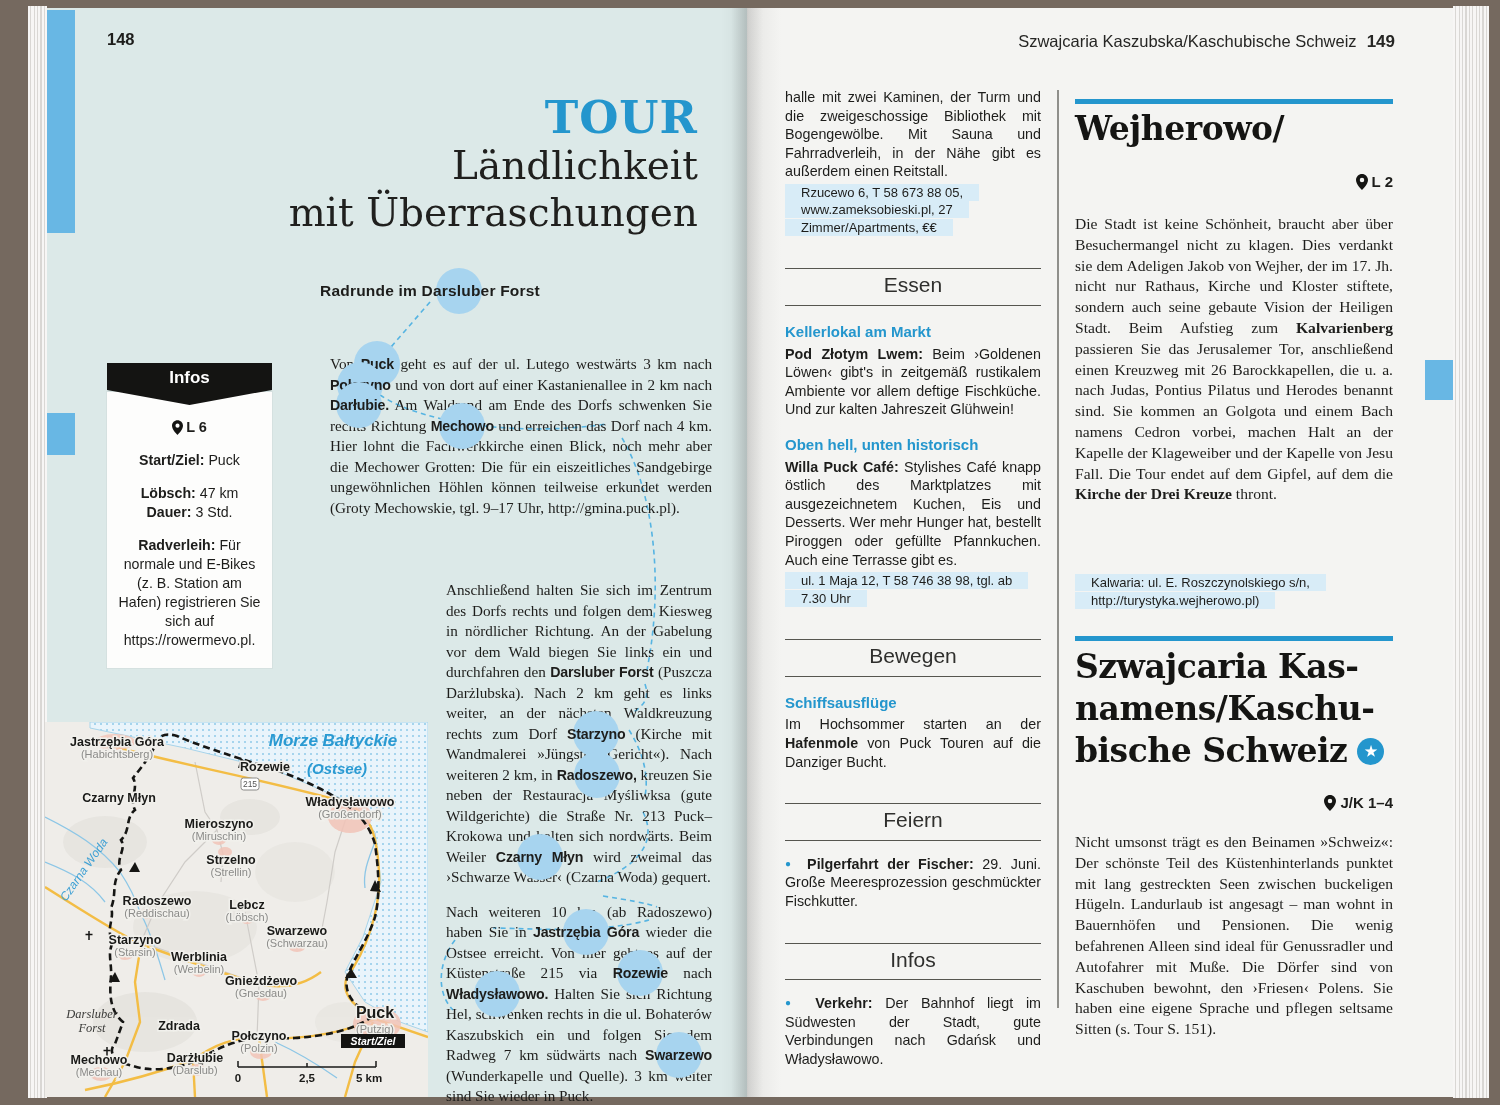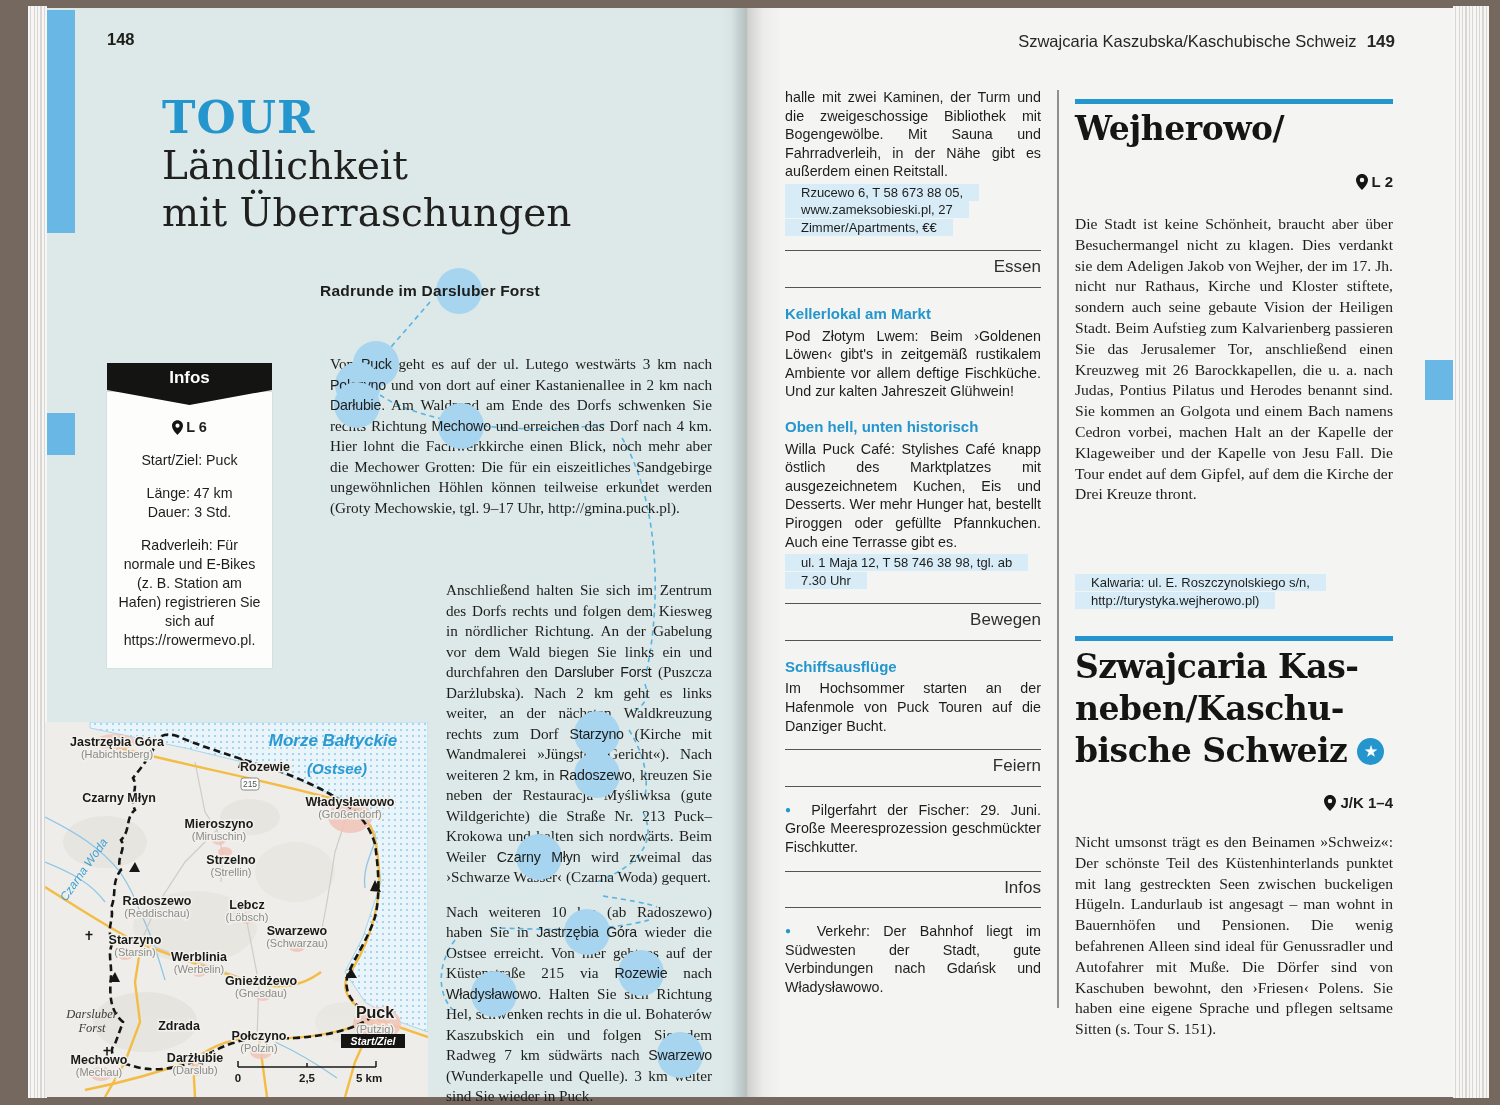--- a/index.html
+++ b/index.html
@@ -23,39 +23,39 @@
     background:linear-gradient(90deg,rgba(40,40,40,0) 0,rgba(40,40,40,.16) 48%,rgba(40,40,40,.10) 55%,rgba(40,40,40,0) 100%)}
 
   
   .tab{position:absolute;background:var(--tab)}
   .tab-l1{left:0;top:2px;width:28px;height:223px}
   .tab-l2{left:0;top:405px;width:28px;height:42px}
   .tab-r1{right:0;top:352px;width:28px;height:40px}
 
   
   .pagenum-left{position:absolute;left:60px;top:22px;font-weight:bold;font-size:16.5px}
-  .tour-head{position:absolute;left:115px;top:86px;width:536px;text-align:left}
+  .tour-head{position:absolute;left:115px;top:86px;width:536px;text-align:right}
   .kicker{font-family:"DejaVu Serif",serif;font-weight:bold;font-size:45px;line-height:48px;color:var(--accent);letter-spacing:1px}
   .big-title{font-family:"DejaVu Serif",serif;font-size:39px;line-height:47px;color:#20201e}
   .subtitle{position:absolute;left:115px;top:274px;width:536px;text-align:center;font-weight:bold;font-size:15.5px;letter-spacing:.2px;z-index:2}
 
   .infobox{position:absolute;left:60px;top:355px;width:165px;z-index:2}
   .infobox-banner{position:relative;z-index:2;height:42px;background:#141412;color:#fff;text-align:center;
     font-weight:bold;font-size:17px;line-height:30px;clip-path:polygon(0 0,100% 0,100% 64%,50% 100%,0 64%)}
   .infobox-body{background:#fdfdfc;margin-top:-13px;padding:26px 10px 18px;text-align:center;font-size:14.2px;line-height:19px;box-shadow:0 0 0 1px rgba(0,0,0,.03)}
   .infobox-body .row{margin-bottom:14px}
   .infobox-body .row:last-child{margin-bottom:0}
   .grid-ref{font-weight:bold;font-size:14.5px;display:inline-flex;align-items:center;gap:3px}
 
   .body-serif{font-family:"Liberation Serif",serif;font-size:15.2px;line-height:20.5px;text-align:justify;color:var(--ink)}
   .p1{position:absolute;left:283px;top:346px;width:382px;z-index:2}
   .text-flow{position:absolute;left:283px;top:572px;width:382px;z-index:2}
   .map-spacer{float:left;width:116px;height:500px;margin-top:138px}
   .para-gap{margin-top:14px}
-  .sb{font-weight:normal}
+  .sb{font-weight:bold}
   .ss{font-family:"Liberation Sans",sans-serif;font-size:14.2px;letter-spacing:-.2px}
   .circled{position:relative;z-index:0}
   .circled::before{content:"";position:absolute;left:50%;top:50%;width:46px;height:46px;border-radius:50%;
     background:var(--circle);transform:translate(-50%,-50%);z-index:-1}
   .blue-dot{color:var(--accent);font-size:10px;vertical-align:2px;letter-spacing:2px}
   .hl{background:var(--hl);box-decoration-break:clone;-webkit-box-decoration-break:clone;padding:1px 16px}
 
   .route-overlay{position:absolute;left:0;top:0;width:700px;height:1089px;z-index:1;pointer-events:none}
   .route-overlay path{fill:none;stroke:#56b4e2;stroke-width:1.6;stroke-dasharray:5 4}
 
@@ -71,22 +71,22 @@
   .shield-t{font-size:8.5px;fill:#555;text-anchor:middle;font-family:"Liberation Sans",sans-serif}
   .scale-t{font-size:11.5px;fill:#1a1a18;font-weight:bold;text-anchor:middle;font-family:"Liberation Sans",sans-serif}
   .startziel{font-size:10.5px;font-weight:bold;font-style:italic;fill:#fff;text-anchor:middle;font-family:"Liberation Sans",sans-serif}
 
   
   .running-head{position:absolute;top:24px;right:58px;font-size:16.5px;color:#262624;white-space:nowrap}
   .running-head b{font-size:17px;margin-left:10px}
 
   .col-mid{position:absolute;left:38px;top:80px;width:256px;font-size:14.3px;line-height:18.6px;text-align:justify}
   .m-contact{font-size:13px;line-height:17.5px;text-align:left;margin-top:3px}
-  .sec-head{font-size:17px;font-weight:400;color:#2f2f2d;border-top:1.5px solid #55554f;border-bottom:1.5px solid #55554f;
-    padding:7px 0 10px;margin-top:14px;margin-bottom:4px;text-align:right}
+  .sec-head{font-size:21px;font-weight:400;color:#2f2f2d;border-top:1.5px solid #55554f;border-bottom:1.5px solid #55554f;
+    padding:7px 0 10px;margin-top:32px;margin-bottom:4px;text-align:center}
   .subhead{color:var(--accent);font-weight:bold;font-size:15px;margin-top:17px;margin-bottom:3px;text-align:left}
   .col-divider{position:absolute;left:310px;top:82px;width:1.5px;height:918px;background:#8f8f8b}
 
   .col-right{position:absolute;left:328px;top:0;width:318px}
   .blue-rule{position:absolute;left:0;width:318px;height:5px;background:var(--accent)}
   .h-serif{position:absolute;left:0;font-family:"DejaVu Serif",serif;font-weight:bold;font-size:33px;line-height:42px;letter-spacing:-.5px;color:#151513}
   .ref-row{position:absolute;right:0;display:flex;align-items:center;gap:4px;font-weight:bold;font-size:15px}
   .rp-para{position:absolute;left:0;width:318px;font-family:"Liberation Serif",serif;font-size:15.6px;line-height:20.8px;text-align:justify}
   .rp-contact{position:absolute;left:0;width:318px;font-size:13px;line-height:17.5px}
   .star-badge{display:inline-flex;width:27px;height:27px;border-radius:50%;background:var(--accent);color:#fff;
@@ -129,21 +129,21 @@
     <div class="infobox">
       <div class="infobox-banner">Infos</div>
       <div class="infobox-body">
         <div class="row grid-ref">
           <svg class="pin" width="11" height="15" viewBox="0 0 24 32">
               <path fill="#141412" d="M12 0C5.4 0 0 5.4 0 12c0 9 12 20 12 20s12-11 12-20C24 5.4 18.6 0 12 0zm0 16.5a4.5 4.5 0 1 1 0-9 4.5 4.5 0 0 1 0 9z"></path>
             </svg>
           <span>L 6</span>
         </div>
         <div class="row"><span class="sb">Start/Ziel:</span><span> Puck</span></div>
-        <div><span class="sb">Länge:</span><span> 47 km</span></div>
+        <div><span class="sb">Löbsch:</span><span> 47 km</span></div>
         <div class="row"><span class="sb">Dauer:</span><span> 3 Std.</span></div>
         <div class="row"><span class="sb">Radverleih:</span><span> Für normale und E-Bikes (z. B. Station am Hafen) registrieren Sie sich auf https://rowermevo.pl.</span></div>
       </div>
     </div>
 
     <div class="body-serif p1"><span>Von </span><span class="sb ss circled">Puck</span><span> geht es auf der ul. Lutego westwärts 3 km nach </span><span class="sb ss circled">Połczyno</span><span> und von dort auf einer Kastanienallee in 2 km nach </span><span class="sb ss circled">Darłubie.</span><span> Am Waldrand am Ende des Dorfs schwenken Sie rechts Richtung </span><span class="sb ss circled">Mechowo</span><span> und erreichen das Dorf nach 4 km. Hier lohnt die Fachwerkkirche einen Blick, noch mehr aber die Mechower Grotten: Die für ein eiszeitliches Sandgebirge ungewöhnlichen Höhlen können teilweise erkundet werden (Groty Mechowskie, tgl. 9–17 Uhr, http://gmina.puck.pl).</span></div>
 
     <div class="text-flow">
       <div class="map-spacer"></div>
       <div class="body-serif"><span>Anschließend halten Sie sich im Zentrum des Dorfs rechts und folgen dem Kiesweg in nördlicher Richtung. An der Gabelung vor dem Wald biegen Sie links ein und durchfahren den </span><span class="sb ss">Darsluber Forst</span><span> (Puszcza Darżlubska). Nach 2 km geht es links weiter, an der nächsten Waldkreuzung rechts zum Dorf </span><span class="sb ss circled">Starzyno</span><span> (Kirche mit Wandmalerei »Jüngstes Gericht«). Nach weiteren 2 km, in </span><span class="sb ss circled">Radoszewo,</span><span> kreuzen Sie neben der Restauracja Myśliwksa (gute Wildgerichte) die Straße Nr. 213 Puck–Krokowa und halten sich nordwärts. Beim Weiler </span><span class="sb ss circled">Czarny Młyn</span><span> wird zweimal das ›Schwarze Wasser‹ (Czarna Woda) gequert.</span></div>
@@ -316,21 +316,21 @@
             <path fill="#151513" d="M12 0C5.4 0 0 5.4 0 12c0 9 12 20 12 20s12-11 12-20C24 5.4 18.6 0 12 0zm0 16.5a4.5 4.5 0 1 1 0-9 4.5 4.5 0 0 1 0 9z"></path>
           </svg>
         <span>L 2</span>
       </div>
       <div class="rp-para" style="top:206px"><span>Die Stadt ist keine Schönheit, braucht aber über Besuchermangel nicht zu klagen. Dies verdankt sie dem Adeligen Jakob von Wejher, der im 17. Jh. nicht nur Rathaus, Kirche und Kloster stiftete, sondern auch seine gebaute Vision der Heiligen Stadt. Beim Aufstieg zum </span><span class="sb">Kalvarienberg</span><span> passieren Sie das Jerusalemer Tor, anschließend einen Kreuzweg mit 26 Barockkapellen, die u. a. nach Judas, Pontius Pilatus und Herodes benannt sind. Sie kommen an Golgota und einem Bach namens Cedron vorbei, machen Halt an der Kapelle der Klageweiber und der Kapelle von Jesu Fall. Die Tour endet auf dem Gipfel, auf dem die </span><span class="sb">Kirche der Drei Kreuze</span><span> thront.</span></div>
       <div class="rp-contact" style="top:566px"><span class="hl">Kalwaria: ul. E. Roszczynolskiego s/n, http://turystyka.wejherowo.pl)</span></div>
 
       <div class="blue-rule" style="top:628px"></div>
       <div class="h-serif" style="top:638px;width:318px">
         <div>Szwajcaria Kas-</div>
-        <div>neben/Kaschu-</div>
+        <div>namens/Kaschu-</div>
         <div class="h2-line">
           <span>bische Schweiz</span>
           <span class="star-badge">★</span>
         </div>
       </div>
       <div class="ref-row" style="top:786px">
         <svg class="pin" width="12" height="16" viewBox="0 0 24 32">
             <path fill="#151513" d="M12 0C5.4 0 0 5.4 0 12c0 9 12 20 12 20s12-11 12-20C24 5.4 18.6 0 12 0zm0 16.5a4.5 4.5 0 1 1 0-9 4.5 4.5 0 0 1 0 9z"></path>
           </svg>
         <span>J/K 1–4</span>

